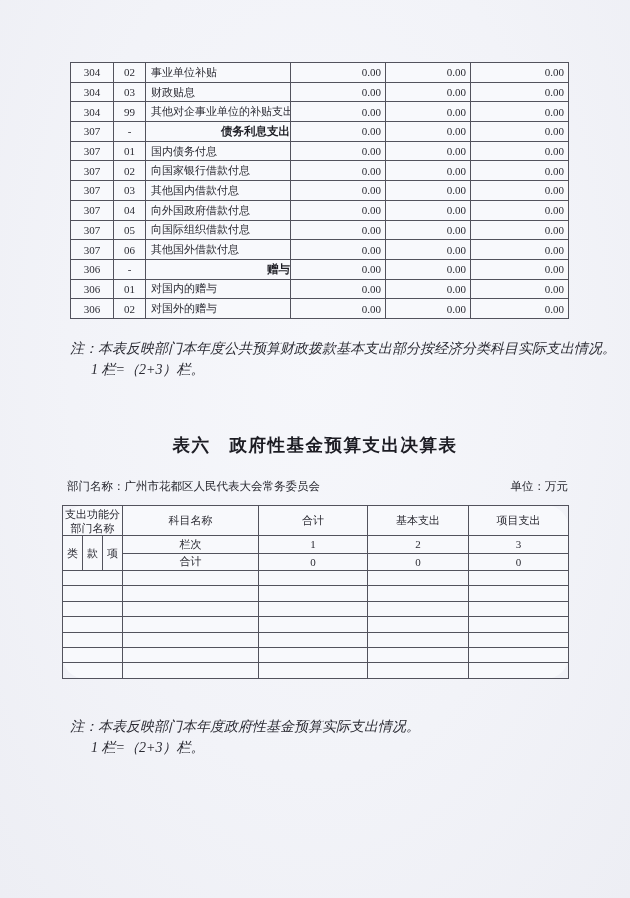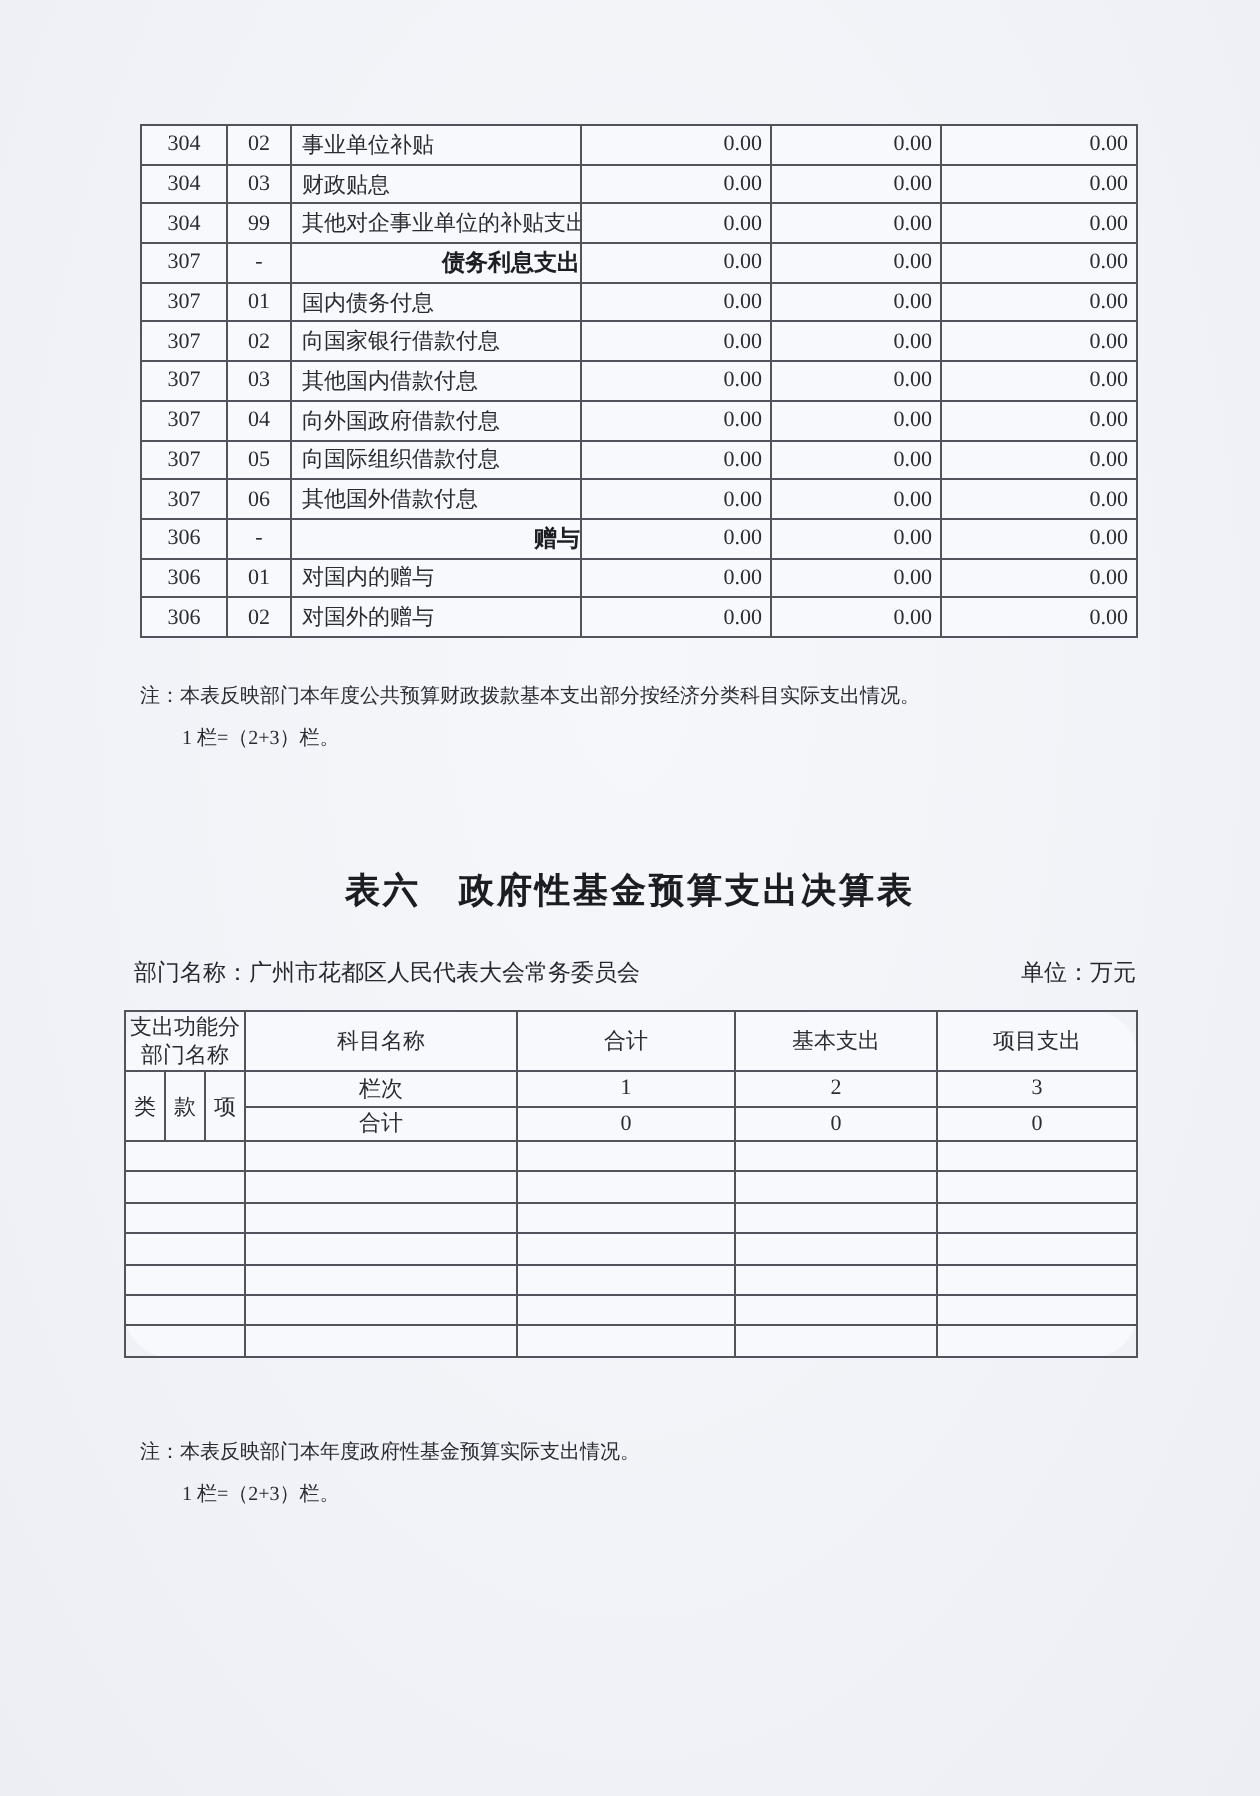--- a/index.html
+++ b/index.html
@@ -20,21 +20,21 @@
     overflow:hidden; white-space:nowrap;
   }
   
   .t1 { position:absolute; left:70px; top:62px; width:498px; background:#f8f9fc; }
   .t1 tr { height:19.7px; }
   .c-code { text-align:center; }
   .c-name { text-align:left; padding-left:5px; }
   .c-name.hd { text-align:right; font-weight:bold; font-size:11.5px; color:#1d1d24; }
   .c-val { text-align:right; padding-right:4px; font-family:"Liberation Serif","DejaVu Serif",serif; }
   
-  .note { position:absolute; font-size:10px; line-height:21px; color:#2b2b33; }
+  .note { position:absolute; font-size:14px; line-height:21px; color:#2b2b33;font-style:italic; }
   .note .indent { margin-left:21px; }
   .note1 { left:70px; top:338px; }
   .note2 { left:70px; top:716px; }
   
   .sec-title {
     position:absolute; left:0; top:433px; width:630px;
     text-align:center; font-size:17.5px; font-weight:bold; letter-spacing:1.5px;
     color:#1c1c23;
   }
   

